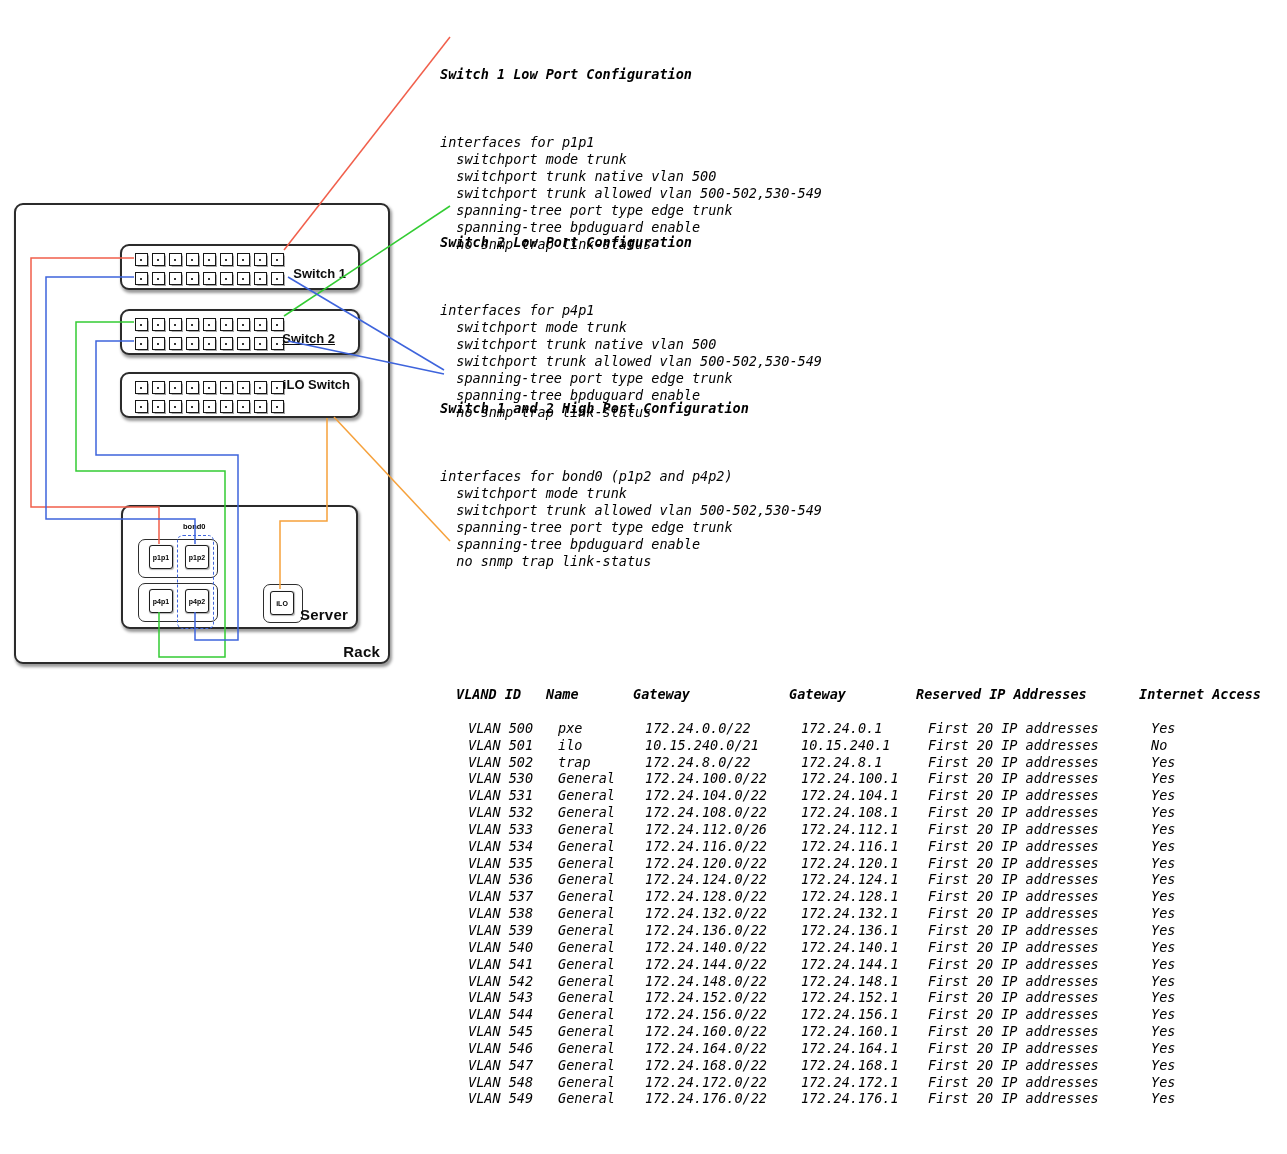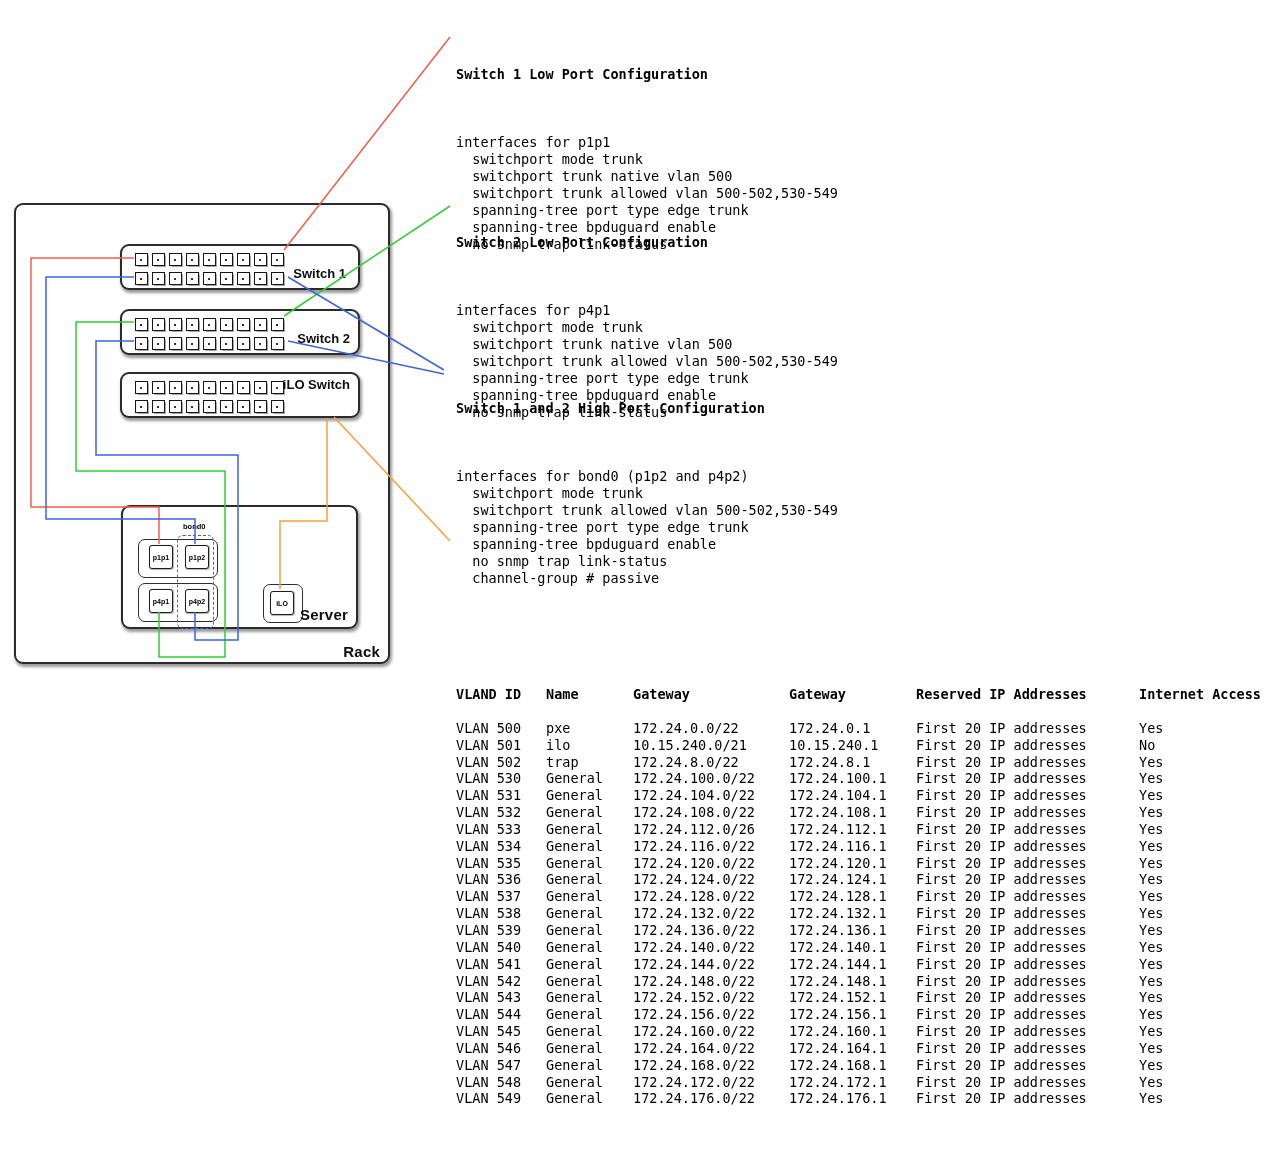--- a/index.html
+++ b/index.html
@@ -38,28 +38,28 @@
   .bond{position:absolute;left:54px;top:28px;width:37px;height:94px;border:1.8px dashed #3e64dc;
         border-radius:6px;box-sizing:border-box;}
   .bond-label{position:absolute;left:60px;top:15px;font-family:"Liberation Sans",sans-serif;
               font-weight:bold;font-size:7.5px;}
 
   
   #overlay{position:absolute;left:0;top:0;pointer-events:none;}
   #overlay path{fill:none;stroke-width:1.5px;}
 
   
-  .config-block{position:absolute;left:456px;font-size:13.5px;line-height:17px;white-space:pre;}
+  .config-block{position:absolute;left:440px;font-size:13.5px;line-height:17px;white-space:pre;font-style:italic;}
   .config-title{font-weight:bold;margin-bottom:17px;}
 
   
   .vlan-table{position:absolute;left:456px;top:686px;width:822px;font-size:13.5px;line-height:16.85px;}
-  .table-header,.trow{display:grid;grid-template-columns:90px 87px 156px 127px 223px auto;}
+  .table-header,.trow{display:grid;grid-template-columns:90px 87px 156px 127px 223px auto;font-style:italic;}
   .table-header{font-weight:bold;}
-  .rows{margin-top:17px;}
+  .rows{margin-top:17px;margin-left:12px;}
   .tcell{white-space:pre;}
 </style>
 </head>
 <body>
 
 <div id="canvas">
 
   <div class="dbox rack">
     <span class="box-label big-label" style="right:8px;bottom:2px;">Rack</span>
   </div>
@@ -106,21 +106,21 @@
         <div class="port"></div>
         <div class="port"></div>
         <div class="port"></div>
         <div class="port"></div>
         <div class="port"></div>
         <div class="port"></div>
         <div class="port"></div>
         <div class="port"></div>
         <div class="port"></div>
       </div>
-    <span class="box-label" style="right:8px;bottom:7px;">Switch 2</span>
+    <span class="box-label" style="right:23px;bottom:7px;text-decoration:underline;">Switch 2</span>
   </div>
 
   <div class="dbox switchbox swilo">
     <div class="port-row prow1">
         <div class="port"></div>
         <div class="port"></div>
         <div class="port"></div>
         <div class="port"></div>
         <div class="port"></div>
         <div class="port"></div>
@@ -177,21 +177,21 @@
   <div class="config-block" style="top:32px;">
     <div class="config-title">Switch 1 Low Port Configuration</div>
     <div class="config-body"><div>interfaces for p1p1</div><div>  switchport mode trunk</div><div>  switchport trunk native vlan 500</div><div>  switchport trunk allowed vlan 500-502,530-549</div><div>  spanning-tree port type edge trunk</div><div>  spanning-tree bpduguard enable</div><div>  no snmp trap link-status</div></div>
   </div>
   <div class="config-block" style="top:200px;">
     <div class="config-title">Switch 2 Low Port Configuration</div>
     <div class="config-body"><div>interfaces for p4p1</div><div>  switchport mode trunk</div><div>  switchport trunk native vlan 500</div><div>  switchport trunk allowed vlan 500-502,530-549</div><div>  spanning-tree port type edge trunk</div><div>  spanning-tree bpduguard enable</div><div>  no snmp trap link-status</div></div>
   </div>
   <div class="config-block" style="top:366px;">
     <div class="config-title">Switch 1 and 2 High Port Configuration</div>
-    <div class="config-body"><div>interfaces for bond0 (p1p2 and p4p2)</div><div>  switchport mode trunk</div><div>  switchport trunk allowed vlan 500-502,530-549</div><div>  spanning-tree port type edge trunk</div><div>  spanning-tree bpduguard enable</div><div>  no snmp trap link-status</div><div>  channel-group # passive</div></div>
+    <div class="config-body"><div>interfaces for bond0 (p1p2 and p4p2)</div><div>  switchport mode trunk</div><div>  switchport trunk allowed vlan 500-502,530-549</div><div>  spanning-tree port type edge trunk</div><div>  spanning-tree bpduguard enable</div><div>  no snmp trap link-status</div></div>
   </div>
 
   <div class="vlan-table">
     <div class="table-header">
         <div class="tcell">VLAND ID</div>
         <div class="tcell">Name</div>
         <div class="tcell">Gateway</div>
         <div class="tcell">Gateway</div>
         <div class="tcell">Reserved IP Addresses</div>
         <div class="tcell">Internet Access</div>

